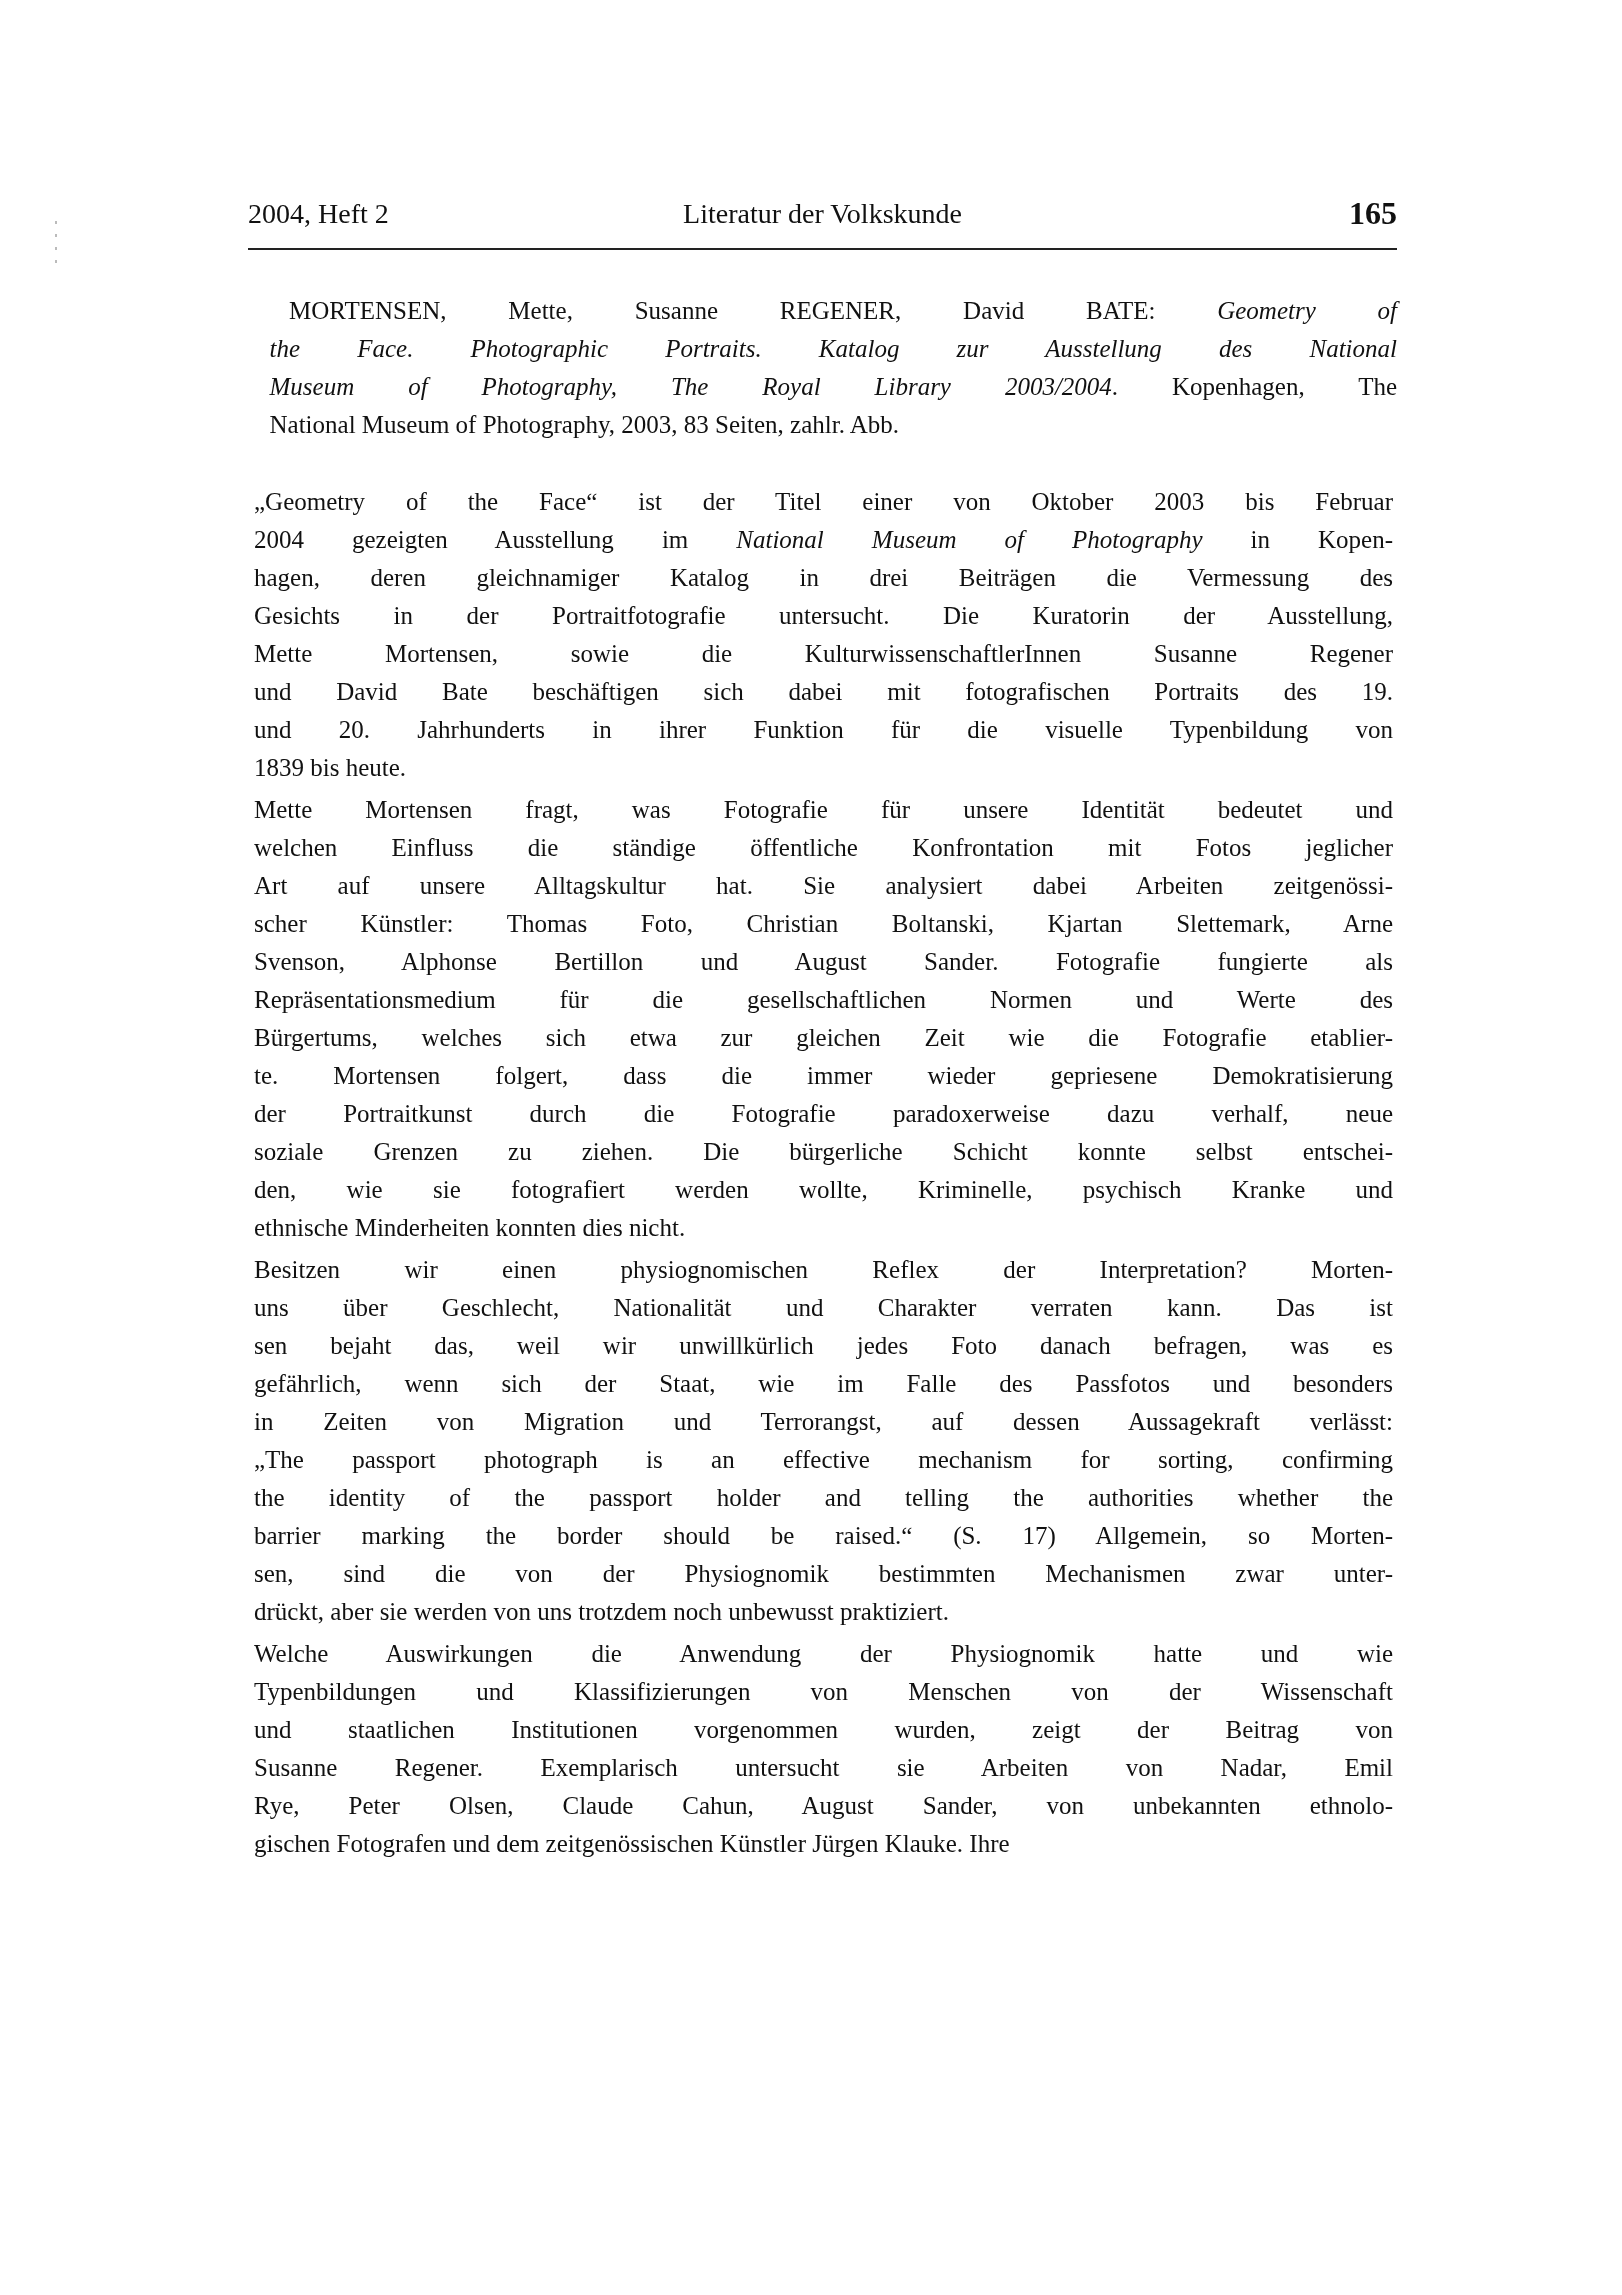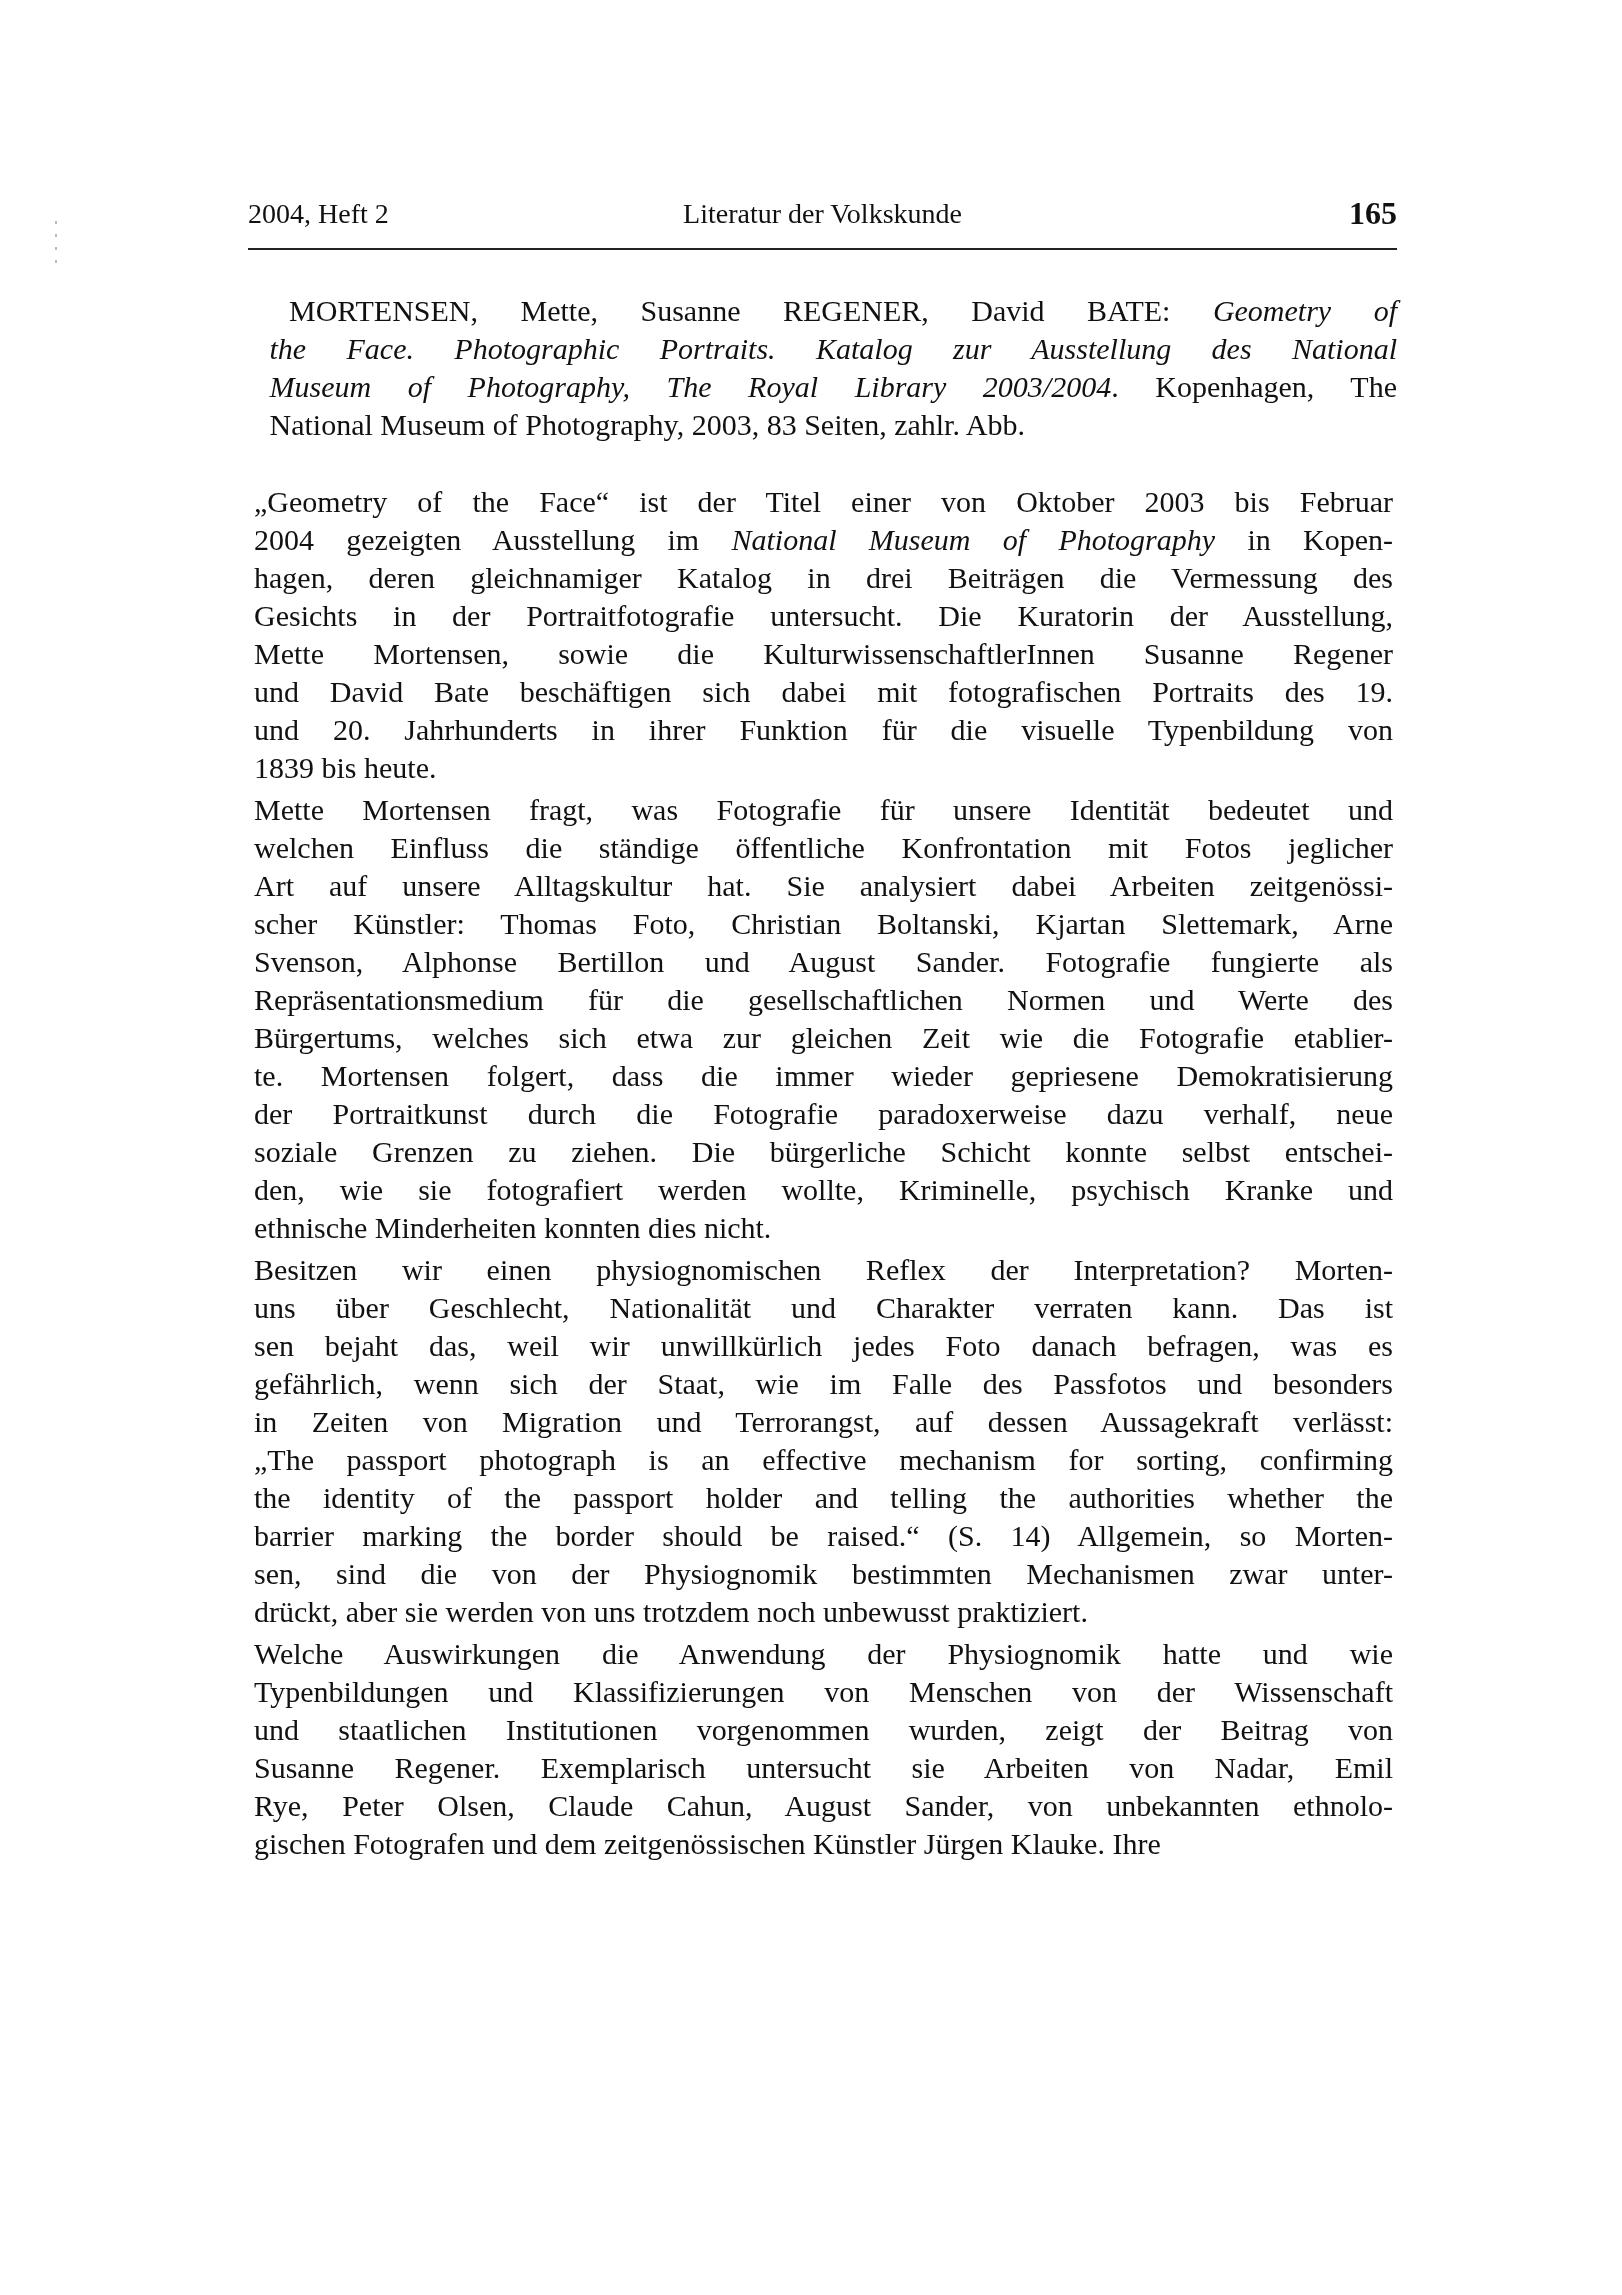--- a/index.html
+++ b/index.html
@@ -6,21 +6,21 @@
   body { width: 1623px; height: 2295px; position: relative; overflow: hidden;
          font-family: "Liberation Serif", "DejaVu Serif", serif; color: #111; }
   .page { position: absolute; left: 0; top: 0; width: 1623px; height: 2295px; border-radius: 21px; }
   .running-head { position: absolute; left: 248px; top: 193px; width: 1149px; height: 41px;
                   font-size: 28px; line-height: 41px; }
   .rh-left { position: absolute; left: 0; top: 0; }
   .rh-center { position: absolute; left: 0; width: 100%; text-align: center; top: 0; }
   .rh-right { position: absolute; right: 0; top: 0; font-size: 32px; font-weight: bold; }
   .rule { position: absolute; left: 248px; top: 248px; width: 1149px; height: 1.6px; background: #222; }
   .body { position: absolute; left: 250px; top: 292px; width: 1147px;
-          font-size: 30px; line-height: 38px; text-align: justify; hyphens: manual; }
+          font-size: 25px; line-height: 38px; text-align: justify; hyphens: manual; }
   .citation { text-indent: 19.5px; margin: 0 0 39px 0; }
   .para { margin: 4px; text-indent: 0; }
   .it { font-style: italic; }
   .line { display: block; text-align: justify; text-align-last: justify; white-space: nowrap; }
   .line.last { text-align-last: left; }
   .line span { white-space: pre; }
   .marks { position: absolute; left: 55px; top: 221px; width: 2.4px; height: 57px; }
   .marks i { display:block; width:1.6px; height:3.2px; background:#bbb; margin-bottom: 9.7px; }
 </style>
 </head>
@@ -75,21 +75,21 @@
           <span class="line last"><span>ethnische Minderheiten konnten dies nicht.</span></span>
         </div>
         <div class="para">
           <span class="line"><span>Besitzen wir einen physiognomischen Reflex der Interpretation? Morten-</span></span>
           <span class="line"><span>uns über Geschlecht, Nationalität und Charakter verraten kann. Das ist</span></span>
           <span class="line"><span>sen bejaht das, weil wir unwillkürlich jedes Foto danach befragen, was es</span></span>
           <span class="line"><span>gefährlich, wenn sich der Staat, wie im Falle des Passfotos und besonders</span></span>
           <span class="line"><span>in Zeiten von Migration und Terrorangst, auf dessen Aussagekraft verlässt:</span></span>
           <span class="line"><span>„The passport photograph is an effective mechanism for sorting, confirming</span></span>
           <span class="line"><span>the identity of the passport holder and telling the authorities whether the</span></span>
-          <span class="line"><span>barrier marking the border should be raised.“ (S. 14) Allgemein, so Morten-</span></span>
+          <span class="line"><span>barrier marking the border should be raised.“ (S. 17) Allgemein, so Morten-</span></span>
           <span class="line"><span>sen, sind die von der Physiognomik bestimmten Mechanismen zwar unter-</span></span>
           <span class="line last"><span>drückt, aber sie werden von uns trotzdem noch unbewusst praktiziert.</span></span>
         </div>
         <div class="para">
           <span class="line"><span>Welche Auswirkungen die Anwendung der Physiognomik hatte und wie</span></span>
           <span class="line"><span>Typenbildungen und Klassifizierungen von Menschen von der Wissenschaft</span></span>
           <span class="line"><span>und staatlichen Institutionen vorgenommen wurden, zeigt der Beitrag von</span></span>
           <span class="line"><span>Susanne Regener. Exemplarisch untersucht sie Arbeiten von Nadar, Emil</span></span>
           <span class="line"><span>Rye, Peter Olsen, Claude Cahun, August Sander, von unbekannten ethnolo-</span></span>
           <span class="line last"><span>gischen Fotografen und dem zeitgenössischen Künstler Jürgen Klauke. Ihre</span></span>

